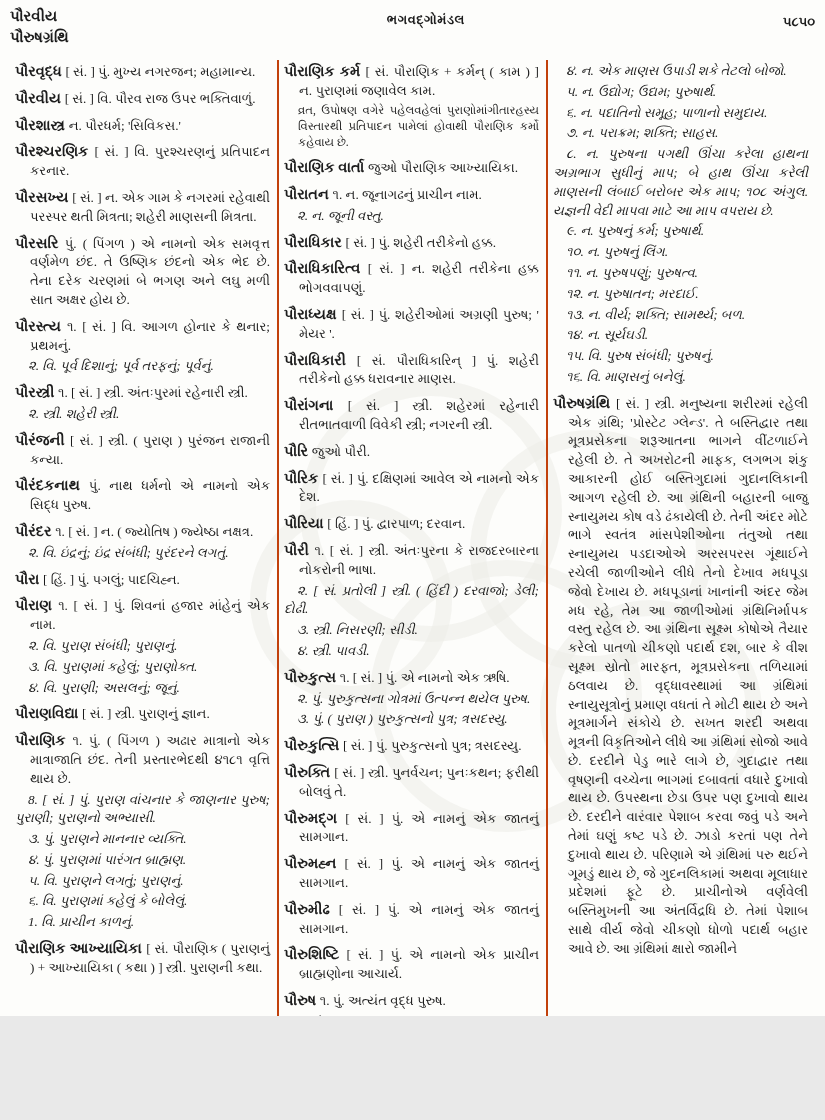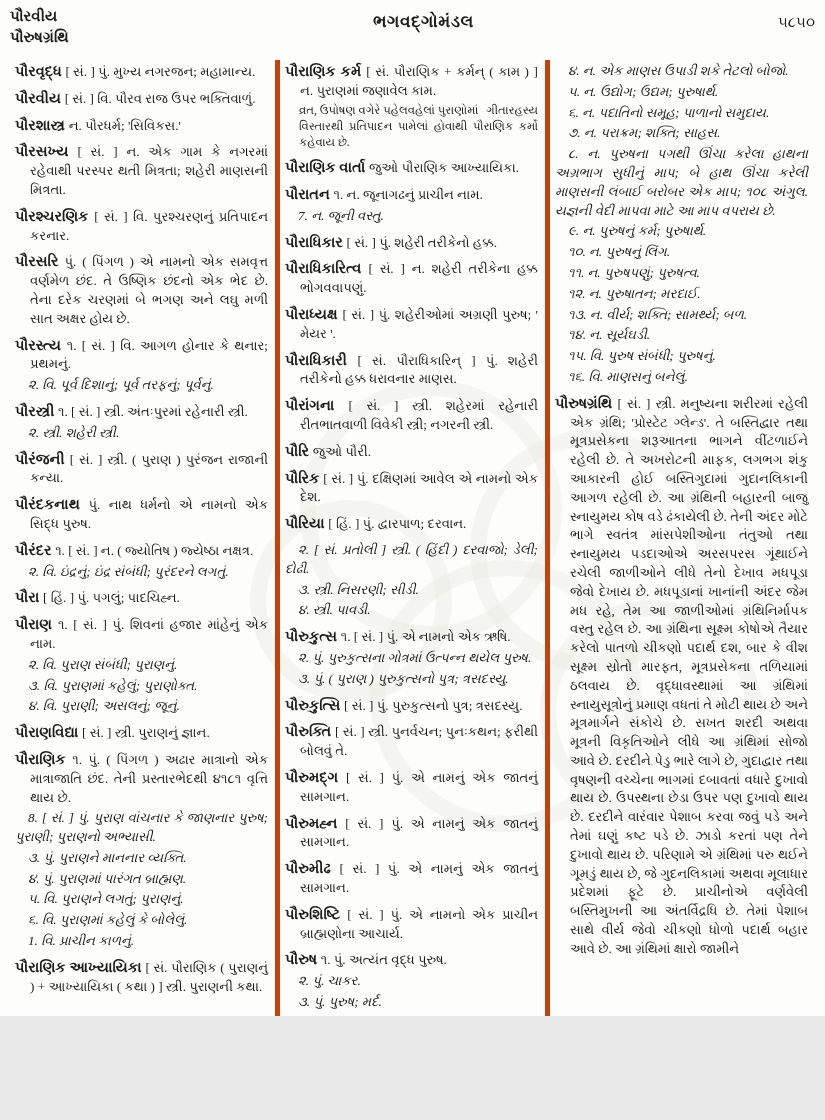--- a/index.html
+++ b/index.html
@@ -21,49 +21,49 @@
   .wm3{width:240px;height:240px;left:370px;top:560px;}
   .wm4{width:170px;height:170px;left:250px;top:500px;}
   .wm5{width:190px;height:190px;left:540px;top:600px;}
 
   .pagehead{
     position:relative;z-index:2;
     display:flex;align-items:flex-start;justify-content:space-between;
     height:54px;
   }
   .guidewords{font-weight:bold;font-size:15px;line-height:21px;white-space:pre-line;}
-  .booktitle{font-weight:bold;font-size:17px;padding-top:6px;letter-spacing:.5px;}
-  .pagenum{font-weight:normal;font-size:15px;padding-top:8px;}
+  .booktitle{font-weight:bold;font-size:13px;padding-top:6px;letter-spacing:.5px;}
+  .pagenum{font-weight:bold;font-size:13px;padding-top:8px;}
 
   .columns{
     position:relative;z-index:1;
     display:flex;
     height:1052px;
     overflow:hidden;
   }
   .col{
     flex:1 1 0;
     padding:2px 7px 0 5px;
     overflow:hidden;
     font-size:13.2px;
     line-height:18.8px;
     text-align:justify;
   }
-  .col + .col{border-left:5px solid #c2410c;}
+  .col + .col{border-left:2px solid #c2410c;}
   .entry{margin:0 0 7px 0;}
   .entry p{margin:0 0 2px 0;}
   p.lead{padding-left:15px;text-indent:-15px;}
   .hw{font-weight:bold;font-size:14.6px;}
   p.sense{text-indent:13px;font-style:italic;}
   .quote{
     margin:1px 0 3px 14px;
     font-size:11.6px;
     line-height:16.2px;
   }
-  .quote .attr{float:right;padding-left:8px;}
+  .quote .attr{float:right;}
 </style>
 </head>
 <body>
 
 <div class="page">
 
   <div class="wm wm1"></div>
   <div class="wm wm2"></div>
   <div class="wm wm3"></div>
   <div class="wm wm4"></div>
@@ -81,24 +81,24 @@
         <div class="entry">
           <p class="lead"><span class="hw">પૌરવૃદ્ધ </span>[ સં. ] પું. મુખ્ય નગરજન; મહામાન્ય.</p>
         </div>
         <div class="entry">
           <p class="lead"><span class="hw">પૌરવીય </span>[ સં. ] વિ. પૌરવ રાજ ઉપર ભક્તિવાળું.</p>
         </div>
         <div class="entry">
           <p class="lead"><span class="hw">પૌરશાસ્ત્ર </span>ન. પૌરધર્મ; 'સિવિકસ.'</p>
         </div>
         <div class="entry">
+          <p class="lead"><span class="hw">પૌરશ્ચરણિક </span>[ સં. ] વિ. પુરશ્ચરણનું પ્રતિપાદન કરનાર.</p>
+        </div>
+        <div class="entry">
           <p class="lead"><span class="hw">પૌરસખ્ય </span>[ સં. ] ન. એક ગામ કે નગરમાં રહેવાથી પરસ્પર થતી મિત્રતા; શહેરી માણસની મિત્રતા.</p>
-        </div>
-        <div class="entry">
-          <p class="lead"><span class="hw">પૌરશ્ચરણિક </span>[ સં. ] વિ. પુરશ્ચરણનું પ્રતિપાદન કરનાર.</p>
         </div>
         <div class="entry">
           <p class="lead"><span class="hw">પૌરસરિ </span>પું. ( પિંગળ ) એ નામનો એક સમવૃત્ત વર્ણમેળ છંદ. તે ઉષ્ણિક છંદનો એક ભેદ છે. તેના દરેક ચરણમાં બે ભગણ અને લઘુ મળી સાત અક્ષર હોય છે.</p>
         </div>
         <div class="entry">
           <p class="lead"><span class="hw">પૌરસ્ત્ય </span>૧. [ સં. ] વિ. આગળ હોનાર કે થનાર; પ્રથમનું.</p>
           <p class="sense">૨. વિ. પૂર્વ દિશાનું; પૂર્વ તરફનું; પૂર્વનું.</p>
         </div>
         <div class="entry">
           <p class="lead"><span class="hw">પૌરસ્ત્રી </span>૧. [ સં. ] સ્ત્રી. અંતઃપુરમાં રહેનારી સ્ત્રી.</p>
@@ -142,21 +142,21 @@
     <div class="col">
         <div class="entry">
           <p class="lead"><span class="hw">પૌરાણિક કર્મ </span>[ સં. પૌરાણિક + કર્મન્ ( કામ ) ] ન. પુરાણમાં જણાવેલ કામ.</p>
           <div class="quote"><span class="attr">ગીતારહસ્ય</span>વ્રત, ઉપોષણ વગેરે પહેલવહેલાં પુરાણોમાં વિસ્તારથી પ્રતિપાદન પામેલાં હોવાથી પૌરાણિક કર્મો કહેવાય છે.</div>
         </div>
         <div class="entry">
           <p class="lead"><span class="hw">પૌરાણિક વાર્તા </span>જુઓ પૌરાણિક આખ્યાયિકા.</p>
         </div>
         <div class="entry">
           <p class="lead"><span class="hw">પૌરાતન </span>૧. ન. જૂનાગઢનું પ્રાચીન નામ.</p>
-          <p class="sense">7. ન. જૂની વસ્તુ.</p>
+          <p class="sense">૨. ન. જૂની વસ્તુ.</p>
         </div>
         <div class="entry">
           <p class="lead"><span class="hw">પૌરાધિકાર </span>[ સં. ] પું. શહેરી તરીકેનો હક્ક.</p>
         </div>
         <div class="entry">
           <p class="lead"><span class="hw">પૌરાધિકારિત્વ </span>[ સં. ] ન. શહેરી તરીકેના હક્ક ભોગવવાપણું.</p>
         </div>
         <div class="entry">
           <p class="lead"><span class="hw">પૌરાધ્યક્ષ </span>[ સં. ] પું. શહેરીઓમાં અગ્રણી પુરુષ; ' મેયર '.</p>
         </div>
@@ -169,20 +169,21 @@
         <div class="entry">
           <p class="lead"><span class="hw">પૌરિ </span>જુઓ પૌરી.</p>
         </div>
         <div class="entry">
           <p class="lead"><span class="hw">પૌરિક </span>[ સં. ] પું. દક્ષિણમાં આવેલ એ નામનો એક દેશ.</p>
         </div>
         <div class="entry">
           <p class="lead"><span class="hw">પૌરિયા </span>[ હિં. ] પું. દ્વારપાળ; દરવાન.</p>
         </div>
         <div class="entry">
+          <p class="lead"><span class="hw">પૌરી </span>૧. [ સં. ] સ્ત્રી. અંતઃપુરના કે રાજદરબારના નોકરોની ભાષા.</p>
           <p class="sense">૨. [ સં. પ્રતોલી ] સ્ત્રી. ( હિંદી ) દરવાજો; ડેલી; દોઢી.</p>
           <p class="sense">૩. સ્ત્રી. નિસરણી; સીડી.</p>
           <p class="sense">૪. સ્ત્રી. પાવડી.</p>
         </div>
         <div class="entry">
           <p class="lead"><span class="hw">પૌરુકુત્સ </span>૧. [ સં. ] પું. એ નામનો એક ઋષિ.</p>
           <p class="sense">૨. પું. પુરુકુત્સના ગોત્રમાં ઉત્પન્ન થયેલ પુરુષ.</p>
           <p class="sense">૩. પું. ( પુરાણ ) પુરુકુત્સનો પુત્ર; ત્રસદસ્યુ.</p>
         </div>
         <div class="entry">

